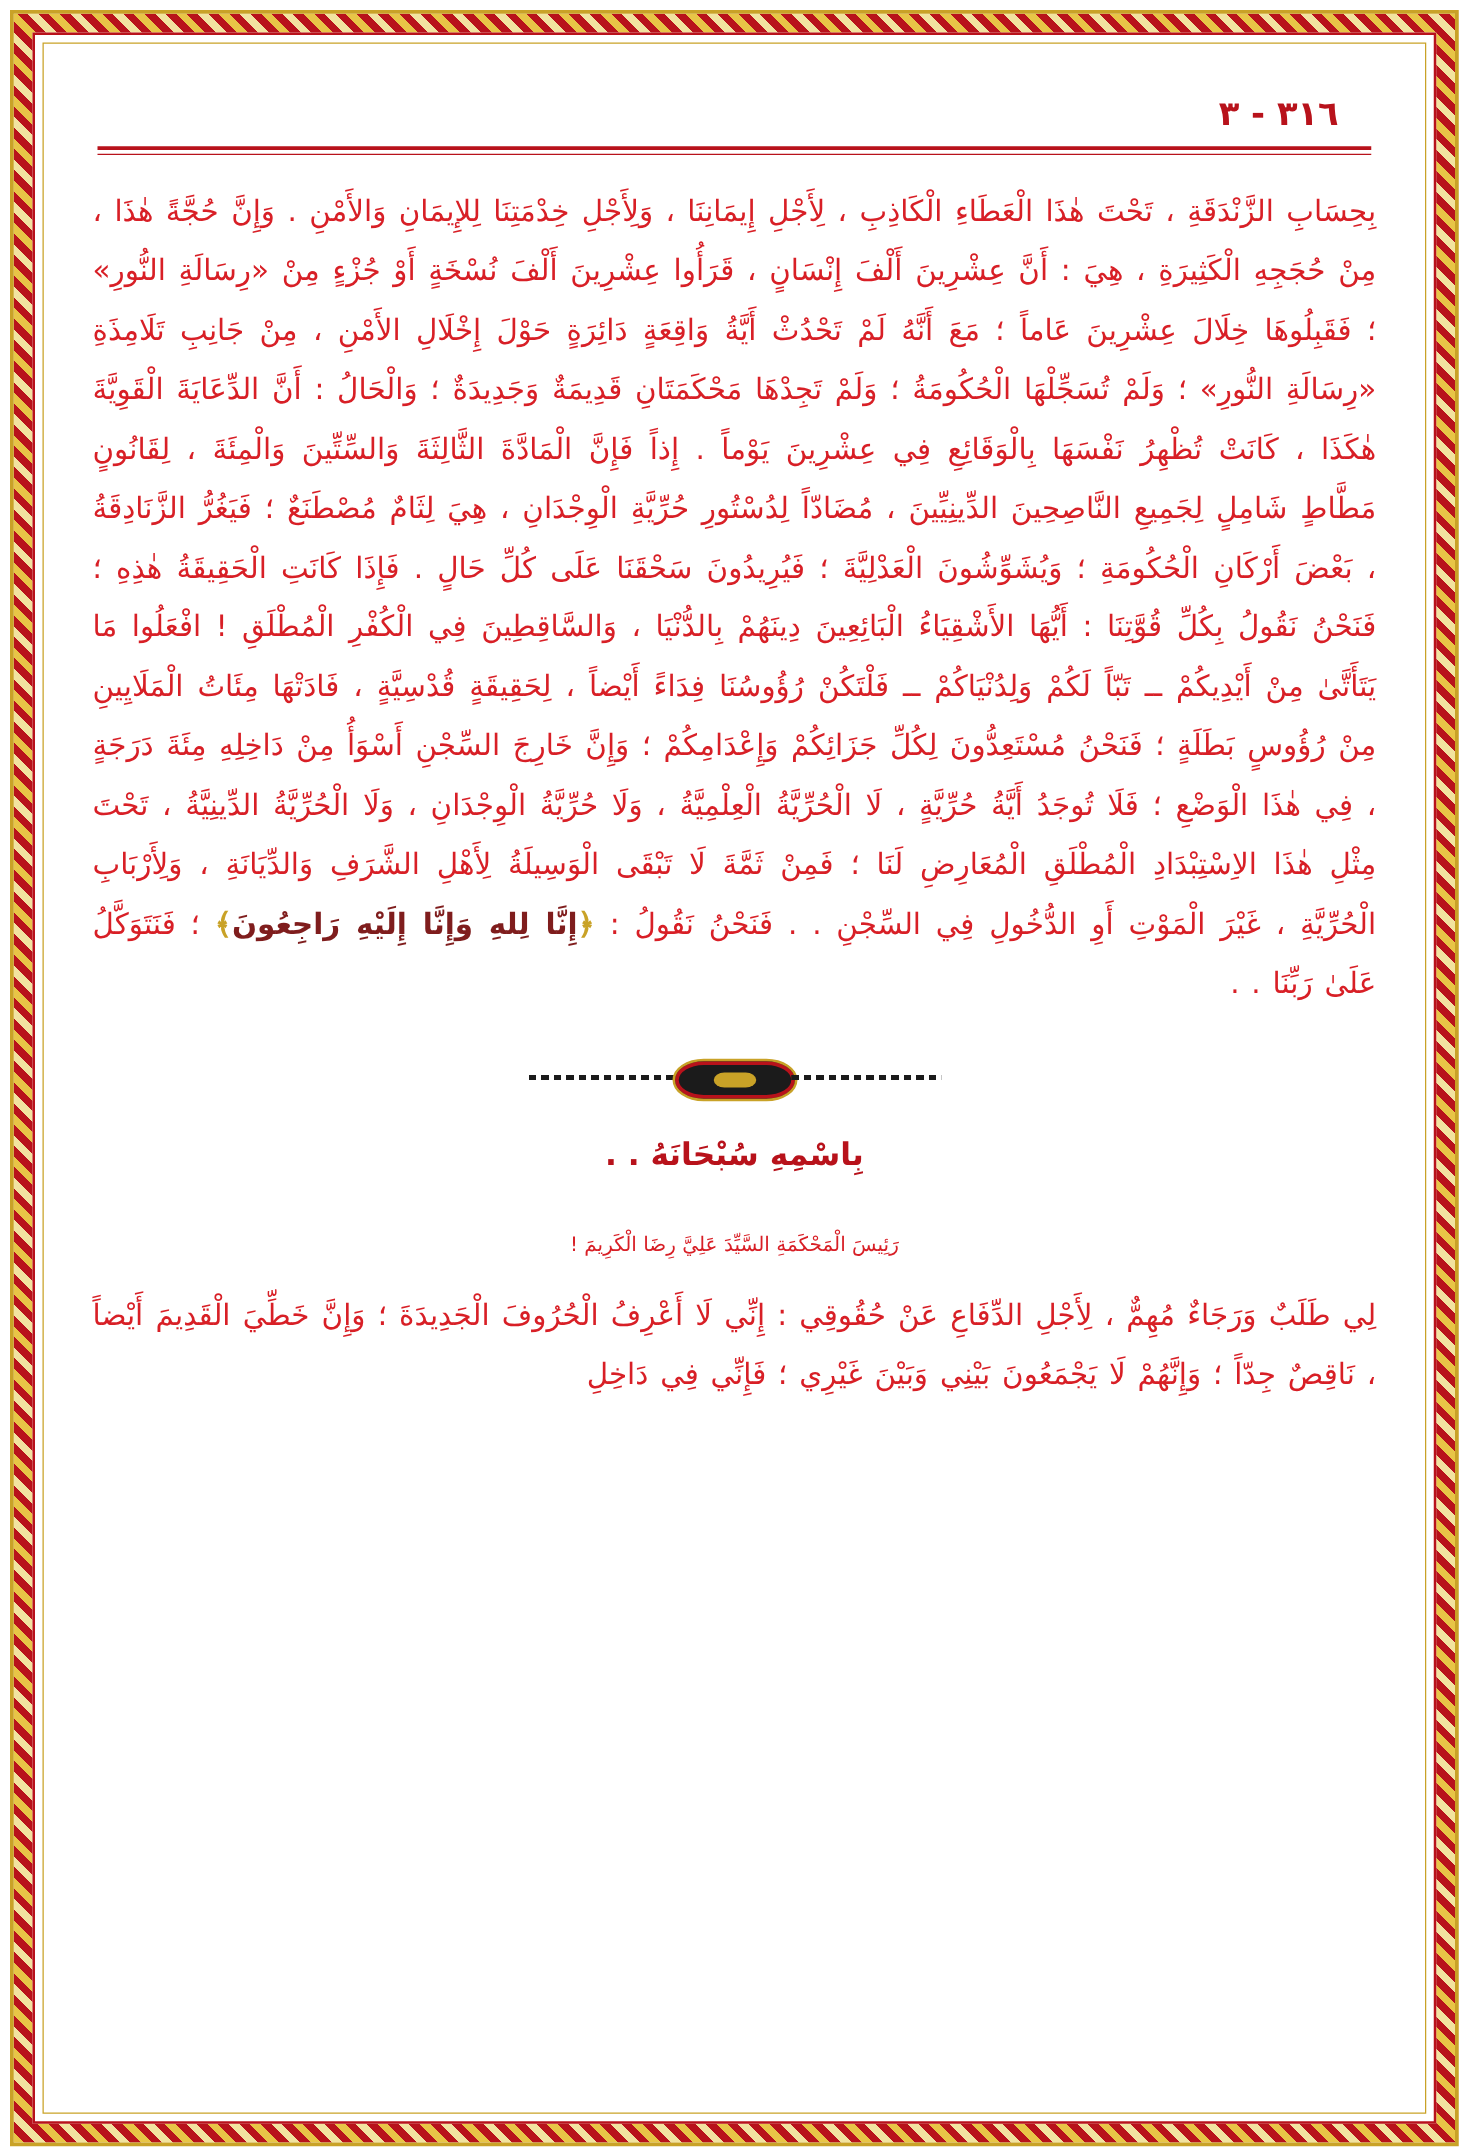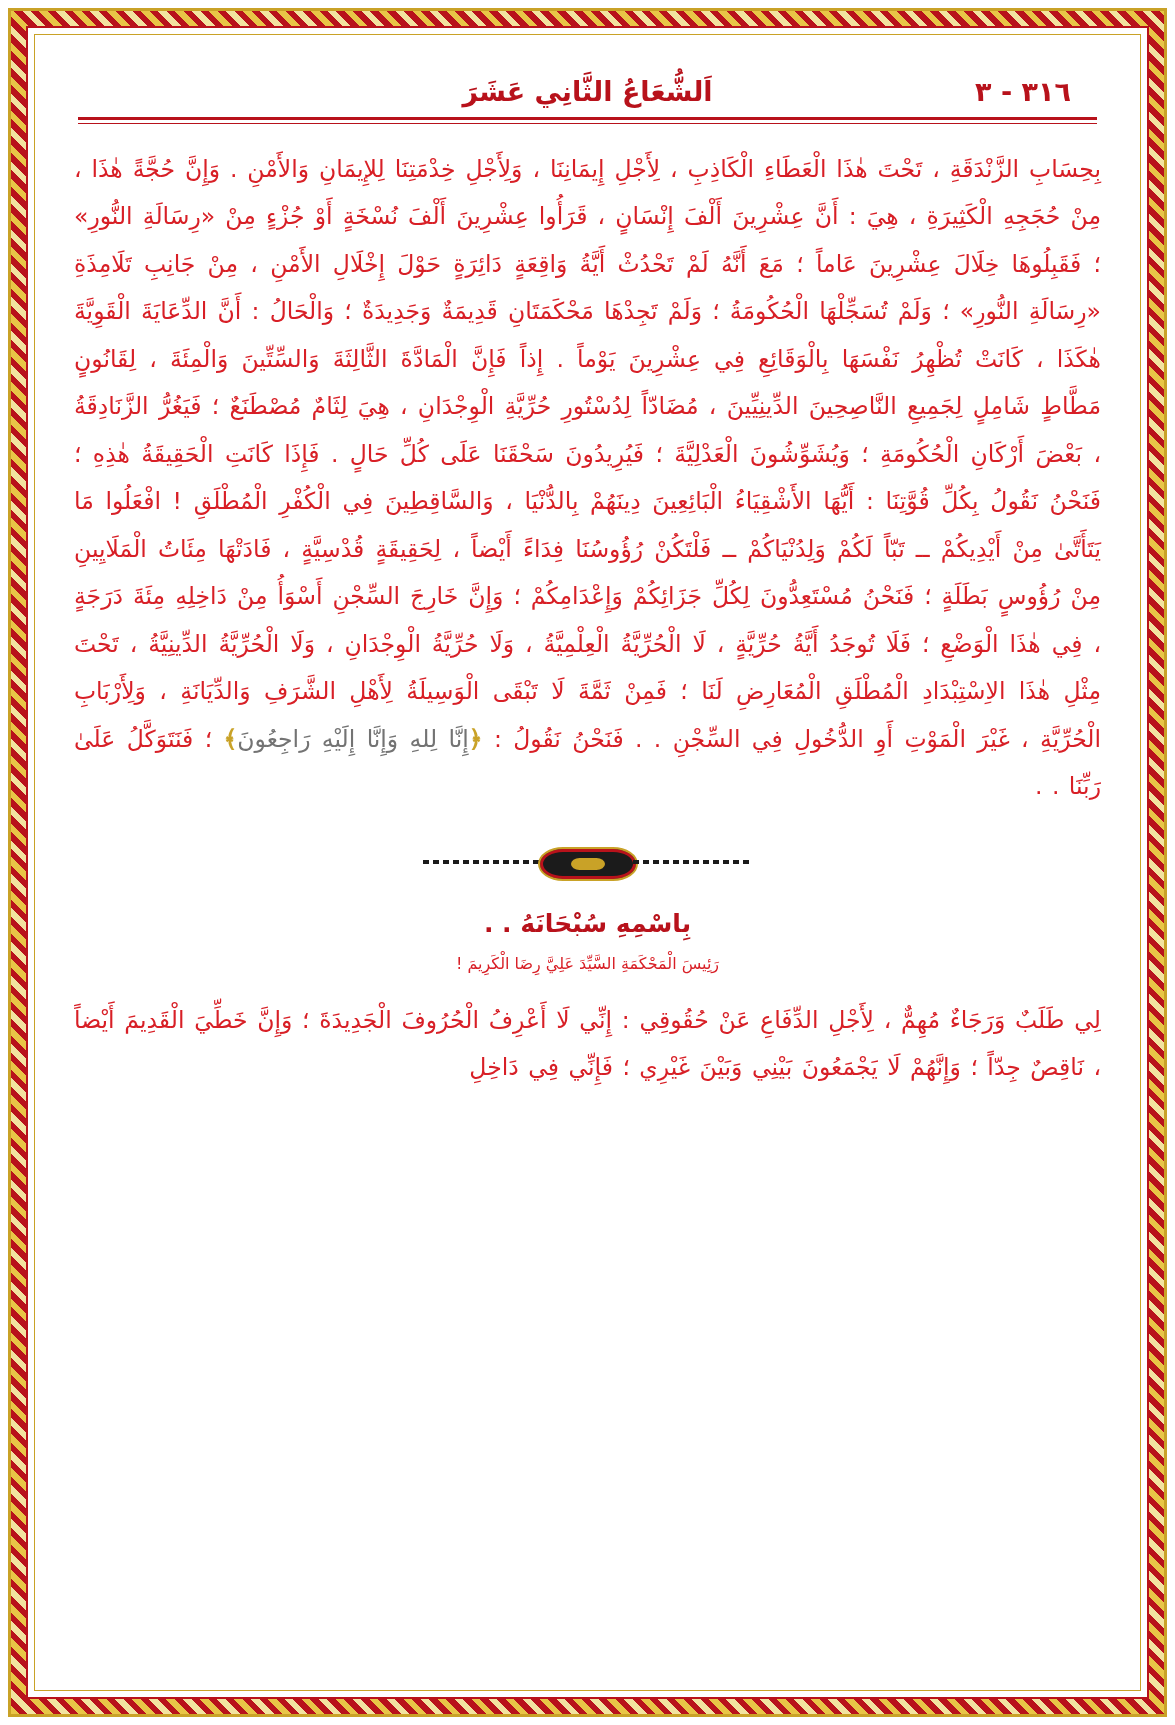--- a/index.html
+++ b/index.html
@@ -94,22 +94,22 @@
     font-size: 23.5px;
     line-height: 2.02;
     text-align: justify;
     text-align-last: right;
     direction: rtl;
     word-spacing: 2px;
   }
   .body-text p { margin: 0 0 0 0; }
 
   .quran {
-    color: #737373;
-    font-weight: normal;
+    color: #7f1d1d;
+    font-weight: bold;
   }
   .quran-brace { color: #c9a227; font-weight: bold; }
 
   .signature {
     margin-top: 10px;
     text-align: center;
     color: #d81f26;
     font-size: 23.5px;
     direction: rtl;
   }
@@ -166,21 +166,21 @@
     background: #c9a227;
     border-radius: 50%/100%;
   }
 
   
   .basmala {
     text-align: center;
     color: #b8121b;
     font-size: 25px;
     font-weight: bold;
-    margin-bottom: 16px;
+    margin-bottom: 48px;
     direction: rtl;
   }
   .addressee {
     text-align: center;
     color: #d81f26;
     font-size: 16px;
     margin-bottom: 24px;
     direction: rtl;
   }
   .body-text.second { margin-top: 0; }
@@ -191,21 +191,20 @@
 <div class="page">
 
   <div class="frame-outer"></div>
   <div class="frame-mid"></div>
   <div class="frame-inner"></div>
 
   <div class="content">
 
     <div class="header-row">
       <div class="header-page">٣١٦ - ٣</div>
-      <div class="header-title">اَلشُّعَاعُ الثَّانِي عَشَرَ</div>
       <div class="header-spacer"></div>
     </div>
 
     <div class="header-rule"></div>
 
     <div class="body-text">
       <p>
         <span>بِحِسَابِ الزَّنْدَقَةِ ، تَحْتَ هٰذَا الْعَطَاءِ الْكَاذِبِ ، لِأَجْلِ إِيمَانِنَا ، وَلِأَجْلِ خِدْمَتِنَا لِلإِيمَانِ وَالأَمْنِ . وَإِنَّ حُجَّةً هٰذَا ، مِنْ حُجَجِهِ الْكَثِيرَةِ ، هِيَ : أَنَّ عِشْرِينَ أَلْفَ إِنْسَانٍ ، قَرَأُوا عِشْرِينَ أَلْفَ نُسْخَةٍ أَوْ جُزْءٍ مِنْ «رِسَالَةِ النُّورِ» ؛ فَقَبِلُوهَا خِلَالَ عِشْرِينَ عَاماً ؛ مَعَ أَنَّهُ لَمْ تَحْدُثْ أَيَّةُ وَاقِعَةٍ دَائِرَةٍ حَوْلَ إِخْلَالِ الأَمْنِ ، مِنْ جَانِبِ تَلَامِذَةِ «رِسَالَةِ النُّورِ» ؛ وَلَمْ تُسَجِّلْهَا الْحُكُومَةُ ؛ وَلَمْ تَجِدْهَا مَحْكَمَتَانِ قَدِيمَةٌ وَجَدِيدَةٌ ؛ وَالْحَالُ : أَنَّ الدِّعَايَةَ الْقَوِيَّةَ هٰكَذَا ، كَانَتْ تُظْهِرُ نَفْسَهَا بِالْوَقَائِعِ فِي عِشْرِينَ يَوْماً . إِذاً فَإِنَّ الْمَادَّةَ الثَّالِثَةَ وَالسِّتِّينَ وَالْمِئَةَ ، لِقَانُونٍ مَطَّاطٍ شَامِلٍ لِجَمِيعِ النَّاصِحِينَ الدِّينِيِّينَ ، مُضَادّاً لِدُسْتُورِ حُرِّيَّةِ الْوِجْدَانِ ، هِيَ لِثَامٌ مُصْطَنَعٌ ؛ فَيَغُرُّ الزَّنَادِقَةُ ، بَعْضَ أَرْكَانِ الْحُكُومَةِ ؛ وَيُشَوِّشُونَ الْعَدْلِيَّةَ ؛ فَيُرِيدُونَ سَحْقَنَا عَلَى كُلِّ حَالٍ . فَإِذَا كَانَتِ الْحَقِيقَةُ هٰذِهِ ؛ فَنَحْنُ نَقُولُ بِكُلِّ قُوَّتِنَا : أَيُّهَا الأَشْقِيَاءُ الْبَائِعِينَ دِينَهُمْ بِالدُّنْيَا ، وَالسَّاقِطِينَ فِي الْكُفْرِ الْمُطْلَقِ ! افْعَلُوا مَا يَتَأَتَّىٰ مِنْ أَيْدِيكُمْ ــ تَبّاً لَكُمْ وَلِدُنْيَاكُمْ ــ فَلْتَكُنْ رُؤُوسُنَا فِدَاءً أَيْضاً ، لِحَقِيقَةٍ قُدْسِيَّةٍ ، فَادَتْهَا مِئَاتُ الْمَلَايِينِ مِنْ رُؤُوسٍ بَطَلَةٍ ؛ فَنَحْنُ مُسْتَعِدُّونَ لِكُلِّ جَزَائِكُمْ وَإِعْدَامِكُمْ ؛ وَإِنَّ خَارِجَ السِّجْنِ أَسْوَأُ مِنْ دَاخِلِهِ مِئَةَ دَرَجَةٍ ، فِي هٰذَا الْوَضْعِ ؛ فَلَا تُوجَدُ أَيَّةُ حُرِّيَّةٍ ، لَا الْحُرِّيَّةُ الْعِلْمِيَّةُ ، وَلَا حُرِّيَّةُ الْوِجْدَانِ ، وَلَا الْحُرِّيَّةُ الدِّينِيَّةُ ، تَحْتَ مِثْلِ هٰذَا الاِسْتِبْدَادِ الْمُطْلَقِ الْمُعَارِضِ لَنَا ؛ فَمِنْ ثَمَّةَ لَا تَبْقَى الْوَسِيلَةُ لِأَهْلِ الشَّرَفِ وَالدِّيَانَةِ ، وَلِأَرْبَابِ الْحُرِّيَّةِ ، غَيْرَ الْمَوْتِ أَوِ الدُّخُولِ فِي السِّجْنِ . . فَنَحْنُ نَقُولُ :</span>
         <span class="quran-brace">﴿</span><span class="quran">إِنَّا لِلهِ وَإِنَّا إِلَيْهِ رَاجِعُونَ</span><span class="quran-brace">﴾</span>
         <span>؛ فَنَتَوَكَّلُ عَلَىٰ رَبِّنَا . .</span>

